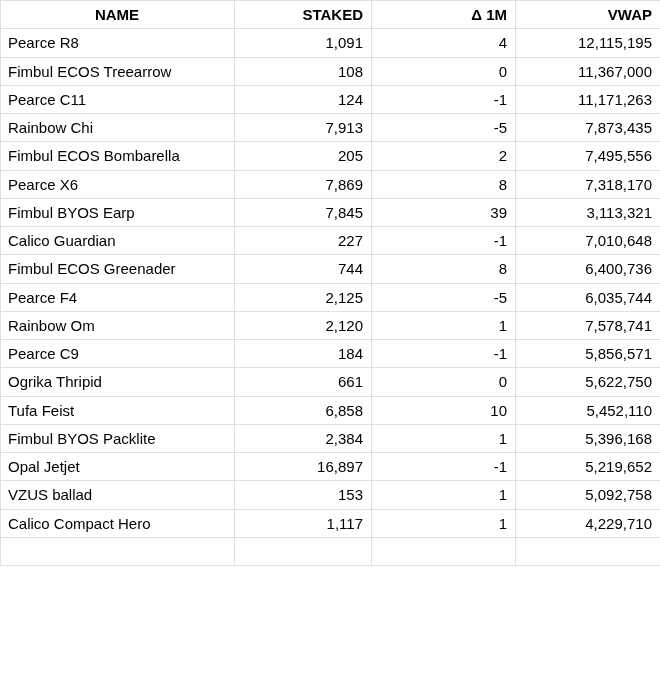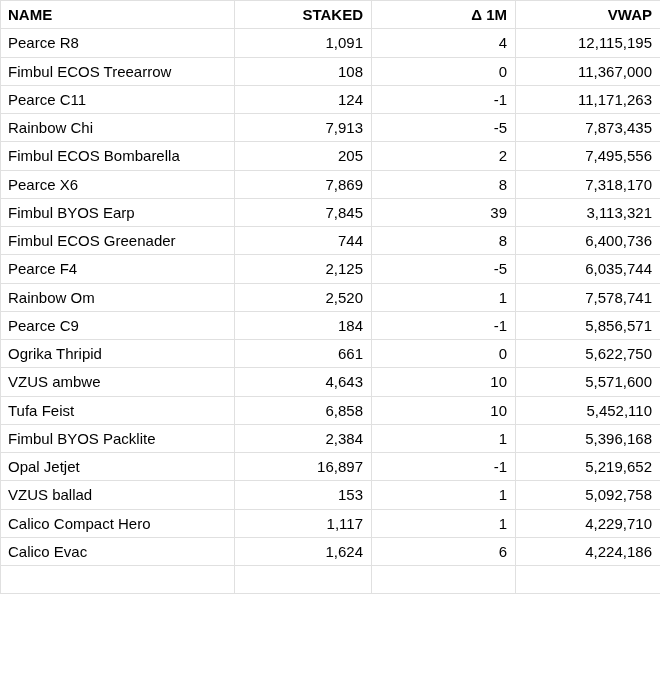--- a/index.html
+++ b/index.html
@@ -31,21 +31,21 @@
     font-size: 15px;
     color: #000000;
     white-space: nowrap;
     overflow: hidden;
     padding: 0 8px 0 7px;
     vertical-align: middle;
     background: #ffffff;
   }
   th {
     font-weight: bold;
-    text-align: left;
+    text-align: center;
   }
   .num { text-align: right; }
   .partial-row td { height: 28.26px; }
 </style>
 </head>
 <body>
 
 <div class="sheet">
   <table>
     <colgroup>
@@ -99,54 +99,54 @@
         <td class="num">8</td>
         <td class="num">7,318,170</td>
       </tr>
       <tr>
         <td>Fimbul BYOS Earp</td>
         <td class="num">7,845</td>
         <td class="num">39</td>
         <td class="num">3,113,321</td>
       </tr>
       <tr>
+        <td>Calico Guardian</td>
+        <td class="num">227</td>
+        <td class="num">-1</td>
+        <td class="num">7,010,648</td>
+      </tr>
+      <tr>
         <td>Fimbul ECOS Greenader</td>
         <td class="num">744</td>
         <td class="num">8</td>
         <td class="num">6,400,736</td>
       </tr>
       <tr>
         <td>Pearce F4</td>
         <td class="num">2,125</td>
         <td class="num">-5</td>
         <td class="num">6,035,744</td>
       </tr>
       <tr>
         <td>Rainbow Om</td>
-        <td class="num">2,520</td>
+        <td class="num">2,120</td>
         <td class="num">1</td>
         <td class="num">7,578,741</td>
       </tr>
       <tr>
         <td>Pearce C9</td>
         <td class="num">184</td>
         <td class="num">-1</td>
         <td class="num">5,856,571</td>
       </tr>
       <tr>
         <td>Ogrika Thripid</td>
         <td class="num">661</td>
         <td class="num">0</td>
         <td class="num">5,622,750</td>
-      </tr>
-      <tr>
-        <td>VZUS ambwe</td>
-        <td class="num">4,643</td>
-        <td class="num">10</td>
-        <td class="num">5,571,600</td>
       </tr>
       <tr>
         <td>Tufa Feist</td>
         <td class="num">6,858</td>
         <td class="num">10</td>
         <td class="num">5,452,110</td>
       </tr>
       <tr>
         <td>Fimbul BYOS Packlite</td>
         <td class="num">2,384</td>
@@ -164,26 +164,20 @@
         <td class="num">153</td>
         <td class="num">1</td>
         <td class="num">5,092,758</td>
       </tr>
       <tr>
         <td>Calico Compact Hero</td>
         <td class="num">1,117</td>
         <td class="num">1</td>
         <td class="num">4,229,710</td>
       </tr>
-      <tr>
-        <td>Calico Evac</td>
-        <td class="num">1,624</td>
-        <td class="num">6</td>
-        <td class="num">4,224,186</td>
-      </tr>
       <tr class="partial-row">
         <td></td>
         <td class="num"></td>
         <td class="num"></td>
         <td class="num"></td>
       </tr>
     </tbody>
   </table>
 </div>
 

